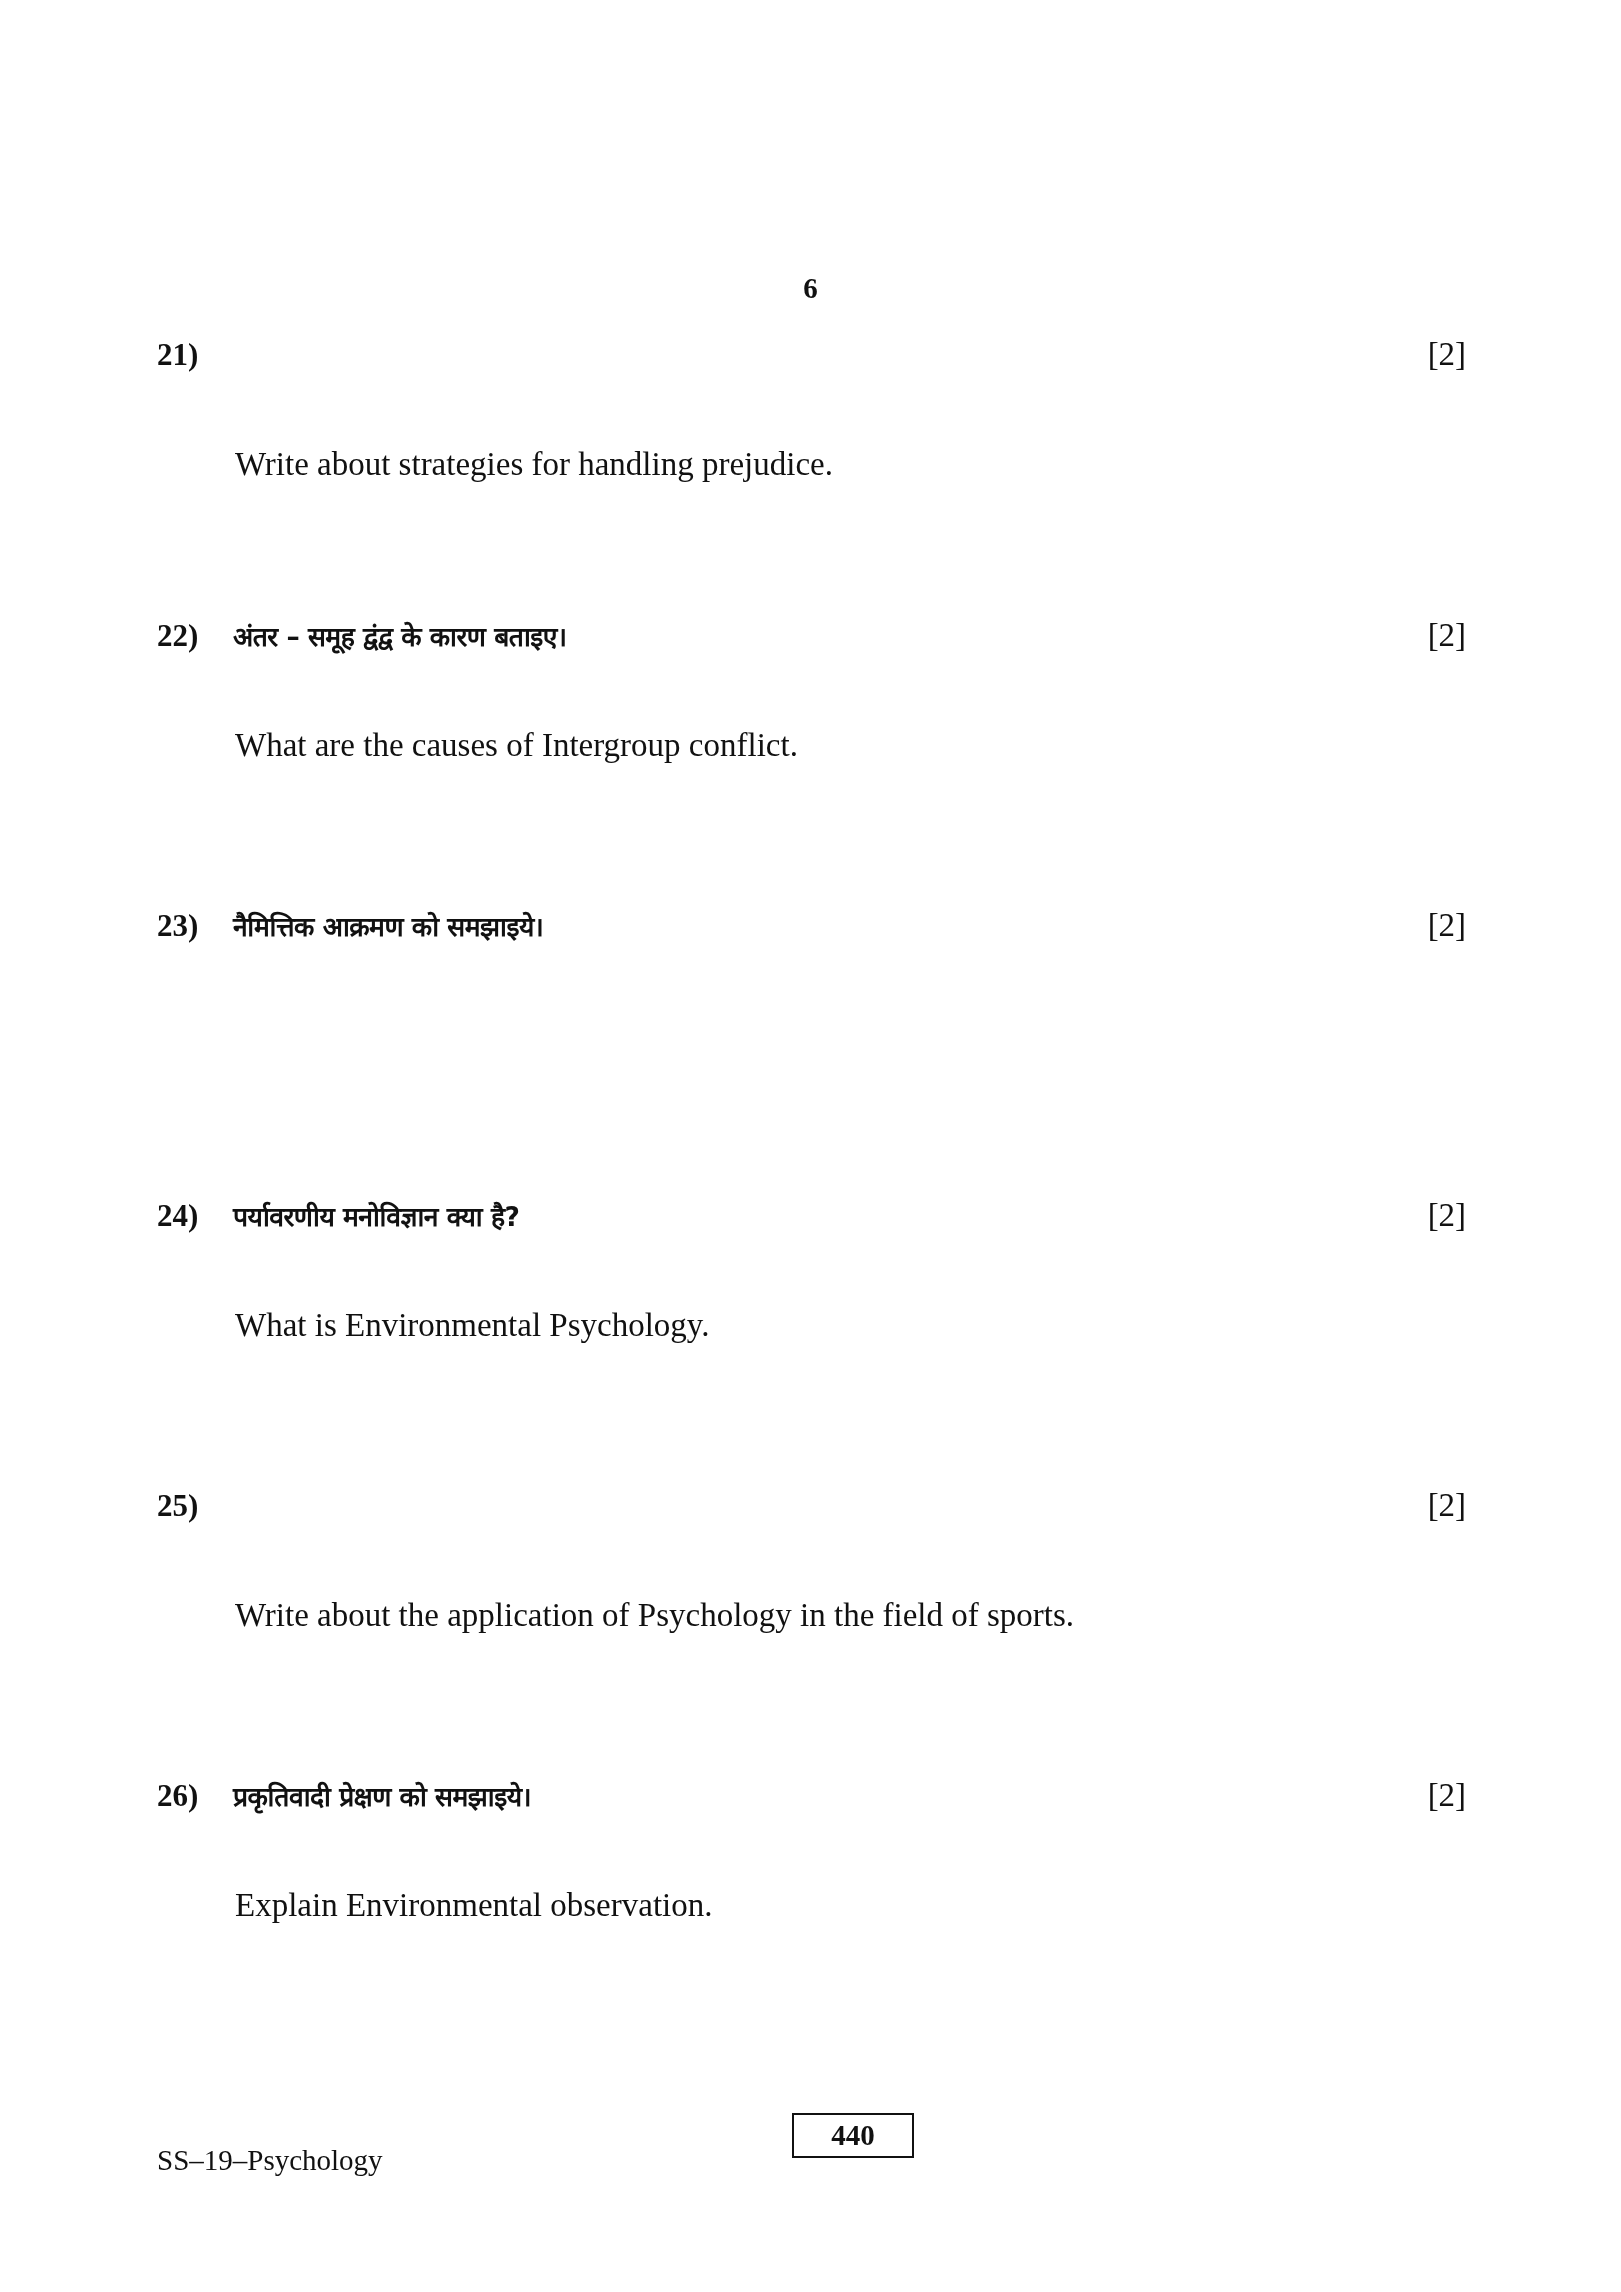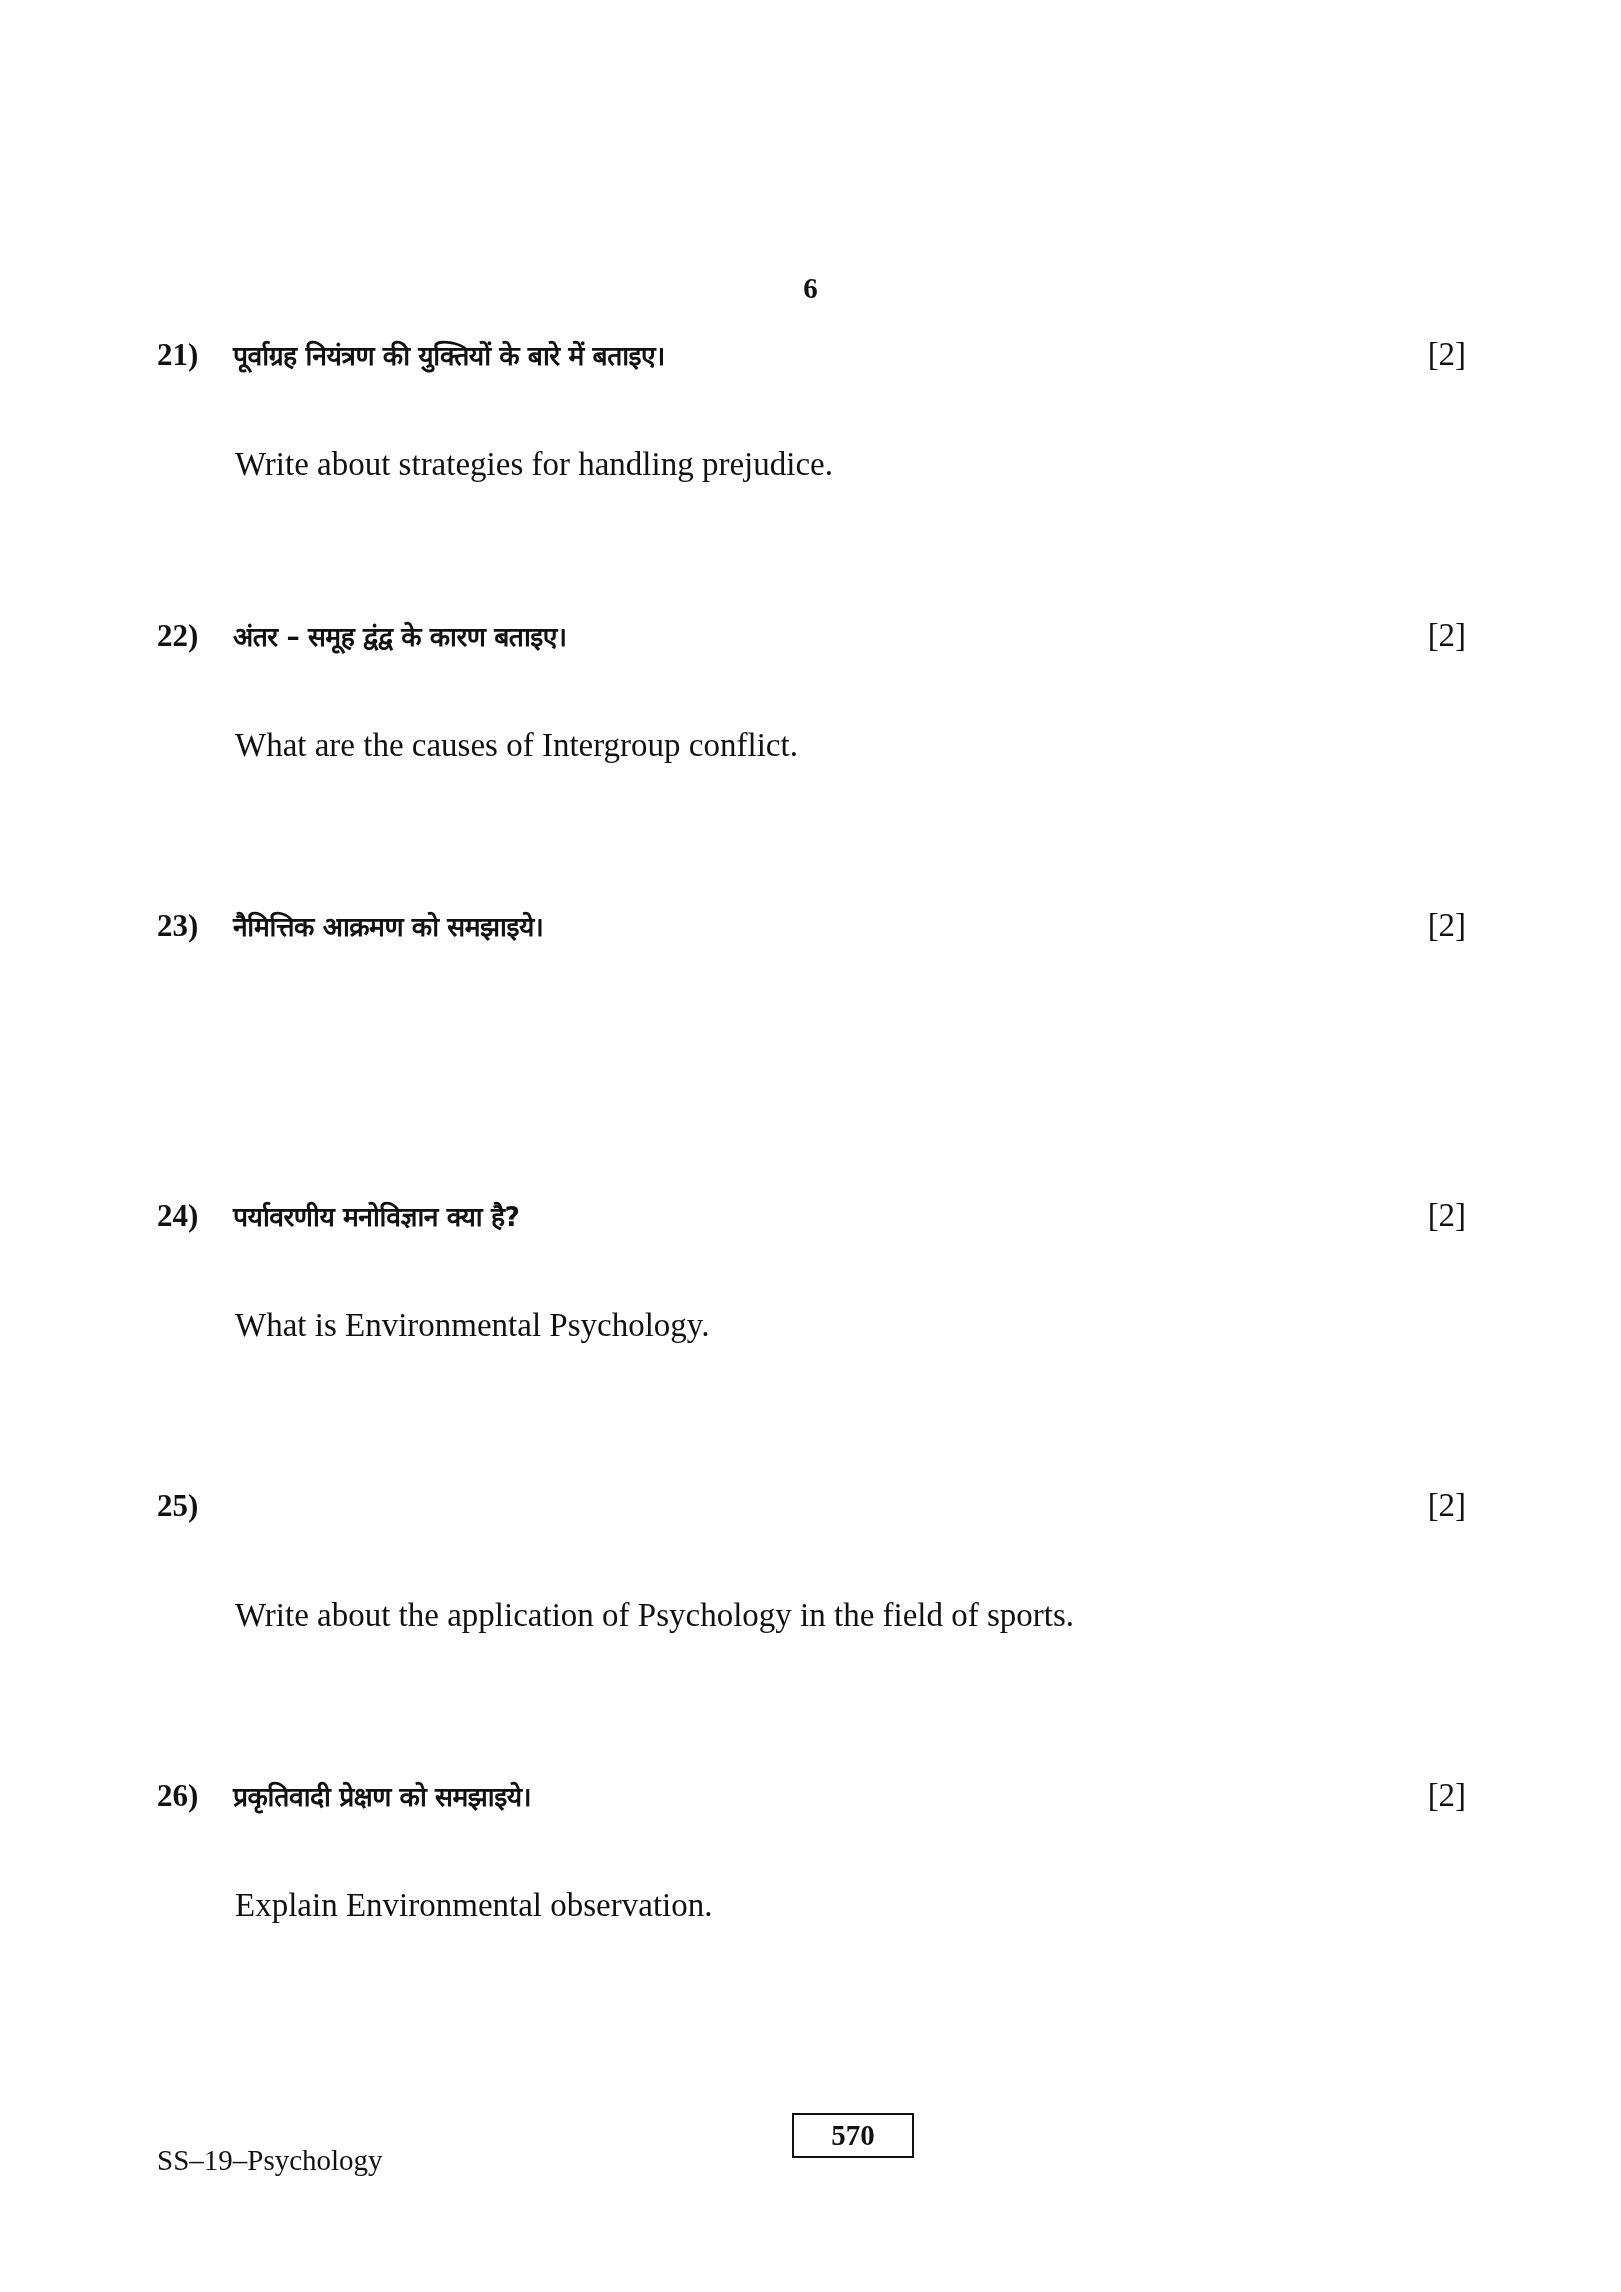--- a/index.html
+++ b/index.html
@@ -97,21 +97,20 @@
 </head>
 <body>
 
 <div class="page-number">
   <span>6</span>
 </div>
 
 <div class="question" style="top:333px;padding-left:20px;">
   <div class="q-head">
     <span class="q-num">21)</span>
-    <span class="q-hindi">पूर्वाग्रह नियंत्रण की युक्तियों के बारे में बताइए।</span>
     <span class="q-marks">[2]</span>
   </div>
   <div class="q-english">Write about strategies for handling prejudice.</div>
 </div>
 
 <div class="question" style="top:614px;">
   <div class="q-head">
     <span class="q-num">22)</span>
     <span class="q-hindi">अंतर – समूह द्वंद्व के कारण बताइए।</span>
     <span class="q-marks">[2]</span>
@@ -147,14 +146,14 @@
 <div class="question" style="top:1774px;">
   <div class="q-head">
     <span class="q-num">26)</span>
     <span class="q-hindi">प्रकृतिवादी प्रेक्षण को समझाइये।</span>
     <span class="q-marks">[2]</span>
   </div>
   <div class="q-english">Explain Environmental observation.</div>
 </div>
 
 <div class="footer-code">SS–19–Psychology</div>
-<div class="footer-box">570</div>
+<div class="footer-box">440</div>
 
 
 </body></html>

